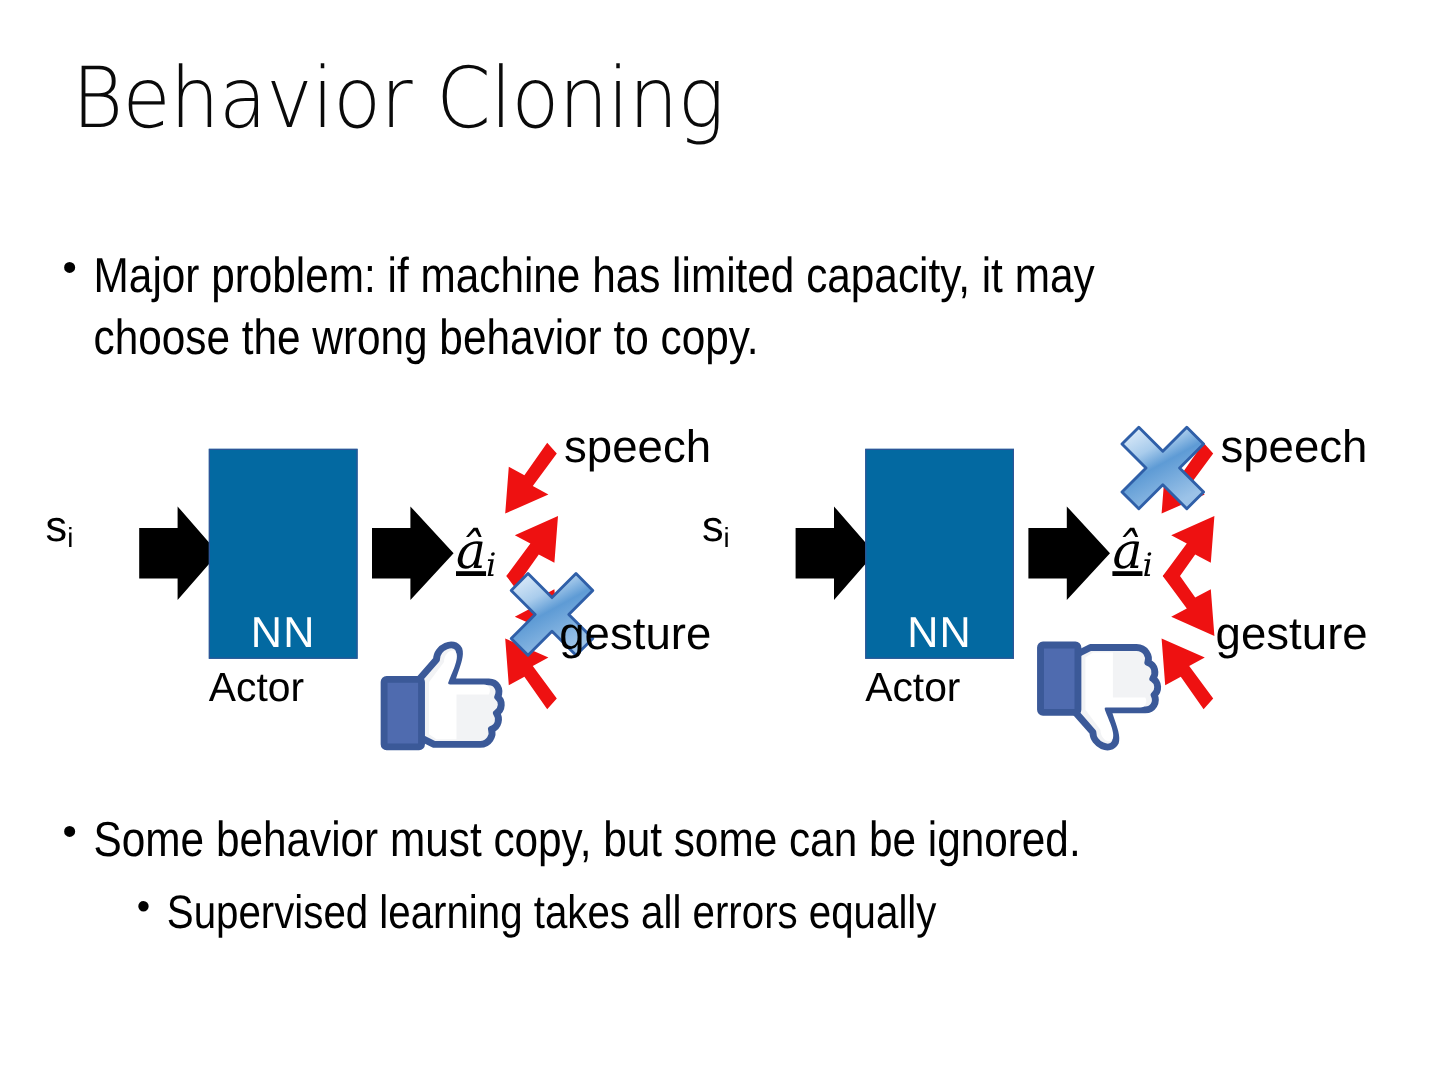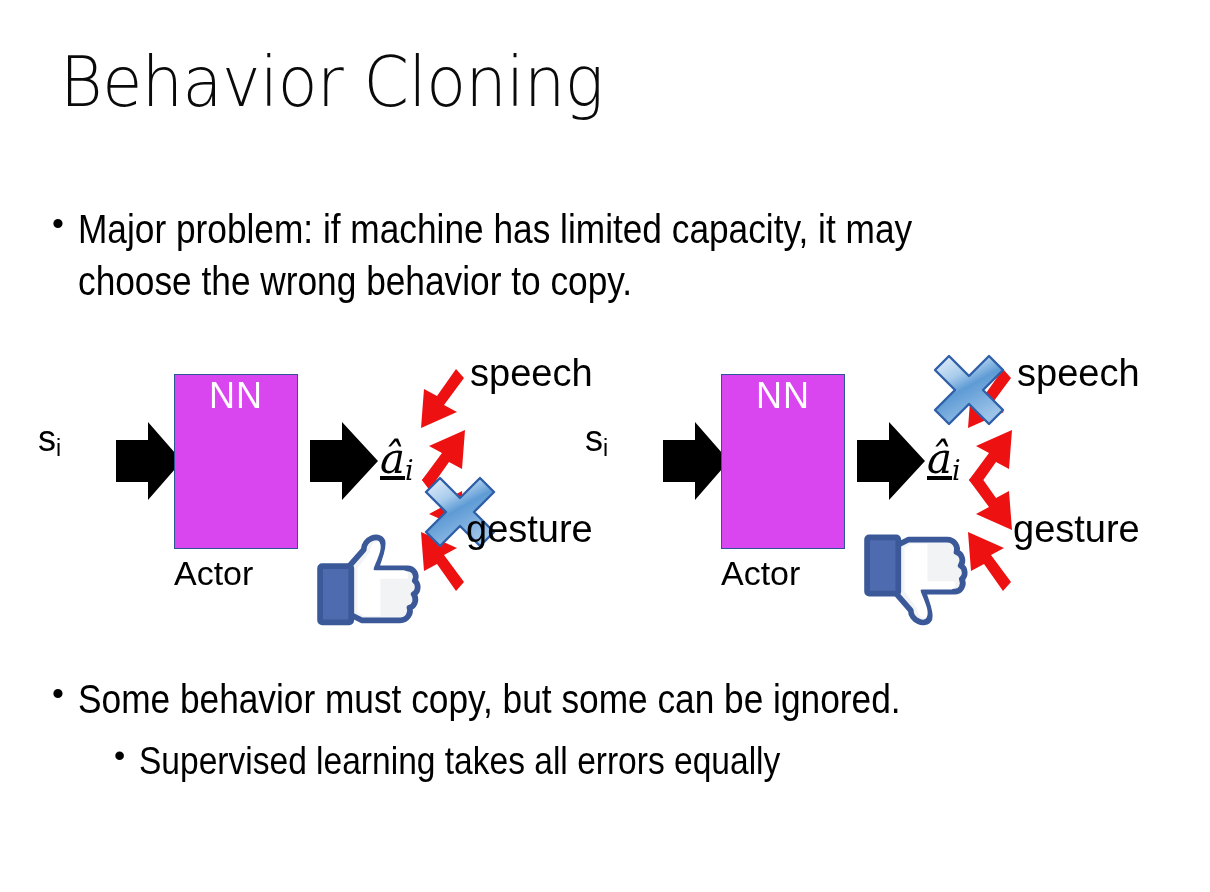--- a/index.html
+++ b/index.html
@@ -97,25 +97,25 @@
     font-size: 23px;
     vertical-align: -5px;
   }
 
   .nn-box {
     position: absolute;
     left: 156px;
     top: 34px;
     width: 124px;
     height: 175px;
-    background: #d946ef;
+    background: #0369a1;
     border: 1px solid #2E5597;
     box-sizing: border-box;
     display: flex;
-    align-items: flex-start;
+    align-items: flex-end;
     justify-content: center;
   }
   .nn-box-label {
     color: #ffffff;
     font-size: 36px;
     font-family: "Liberation Sans", sans-serif;
     letter-spacing: 1px;
   }
   .actor-label {
     position: absolute;

